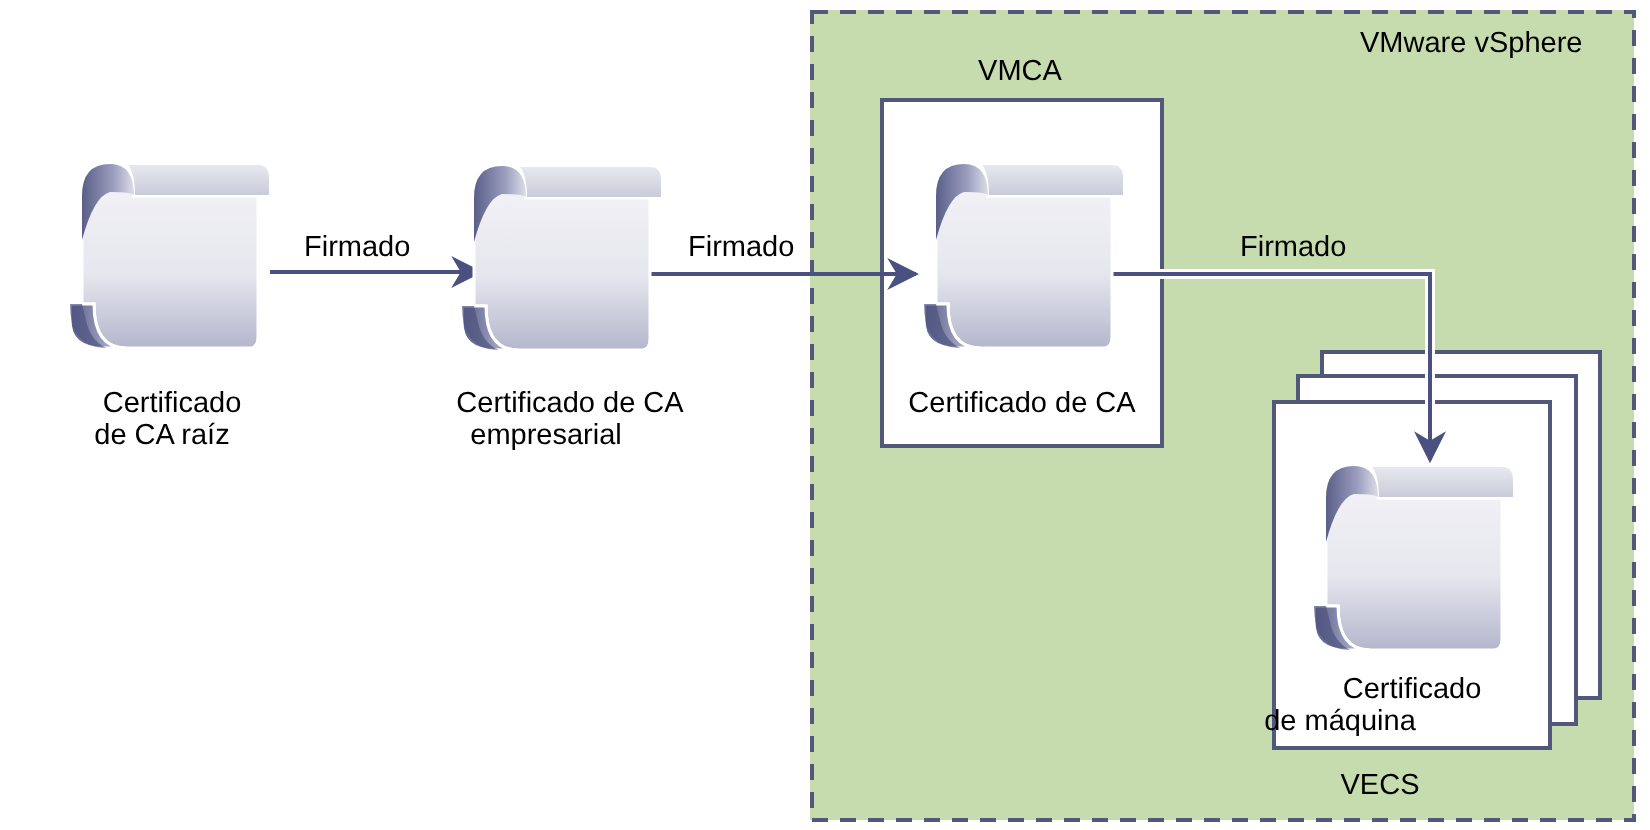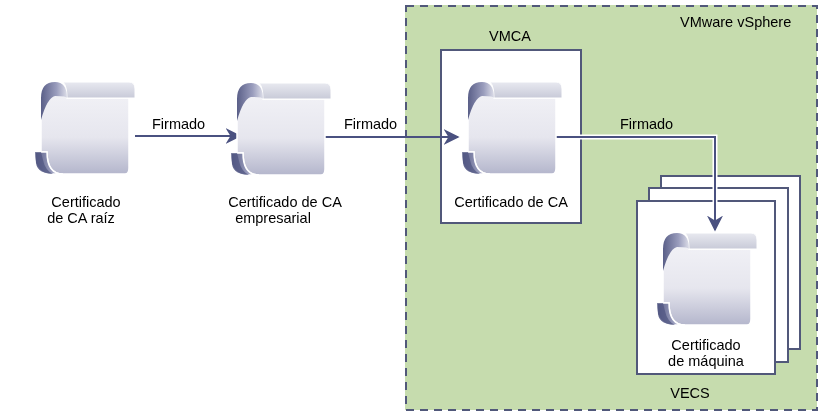--- a/index.html
+++ b/index.html
@@ -26,21 +26,21 @@
 <div class="abs lbl" style="left:680px; top:14px;">VMware vSphere</div>
 
 <div class="abs lbl" style="left:470px; top:28px; width:80px;">VMCA</div>
 <div class="abs card" style="left:440px; top:49px; width:142px; height:175px;"></div>
 <div class="abs lbl" style="left:440px; top:194px; width:142px;">Certificado de CA</div>
 
 <div class="abs card" style="left:660px; top:175px; width:141px; height:175px;"></div>
 <div class="abs card" style="left:648px; top:187px; width:141px; height:176px;"></div>
 <div class="abs card" style="left:636px; top:200px; width:140px; height:175px;"></div>
 <div class="abs lbl" style="left:636px; top:337px; width:140px;">Certificado</div>
-<div class="abs lbl" style="left:636px; top:353px; width:140px;">de máquina</div>
+<div class="abs lbl" style="left:600px; top:353px; width:140px;">de máquina</div>
 <div class="abs lbl" style="left:660px; top:385px; width:60px;">VECS</div>
 
 <div class="abs lbl" style="left:26px; top:194px; width:120px;">Certificado</div>
 <div class="abs lbl" style="left:21px; top:210px; width:120px;">de CA raíz</div>
 <div class="abs lbl" style="left:210px; top:194px; width:150px;">Certificado de CA</div>
 <div class="abs lbl" style="left:198px; top:210px; width:150px;">empresarial</div>
 
 <div class="abs lbl" style="left:152px; top:116px;">Firmado</div>
 <div class="abs lbl" style="left:344px; top:116px;">Firmado</div>
 <div class="abs lbl" style="left:620px; top:116px;">Firmado</div>

